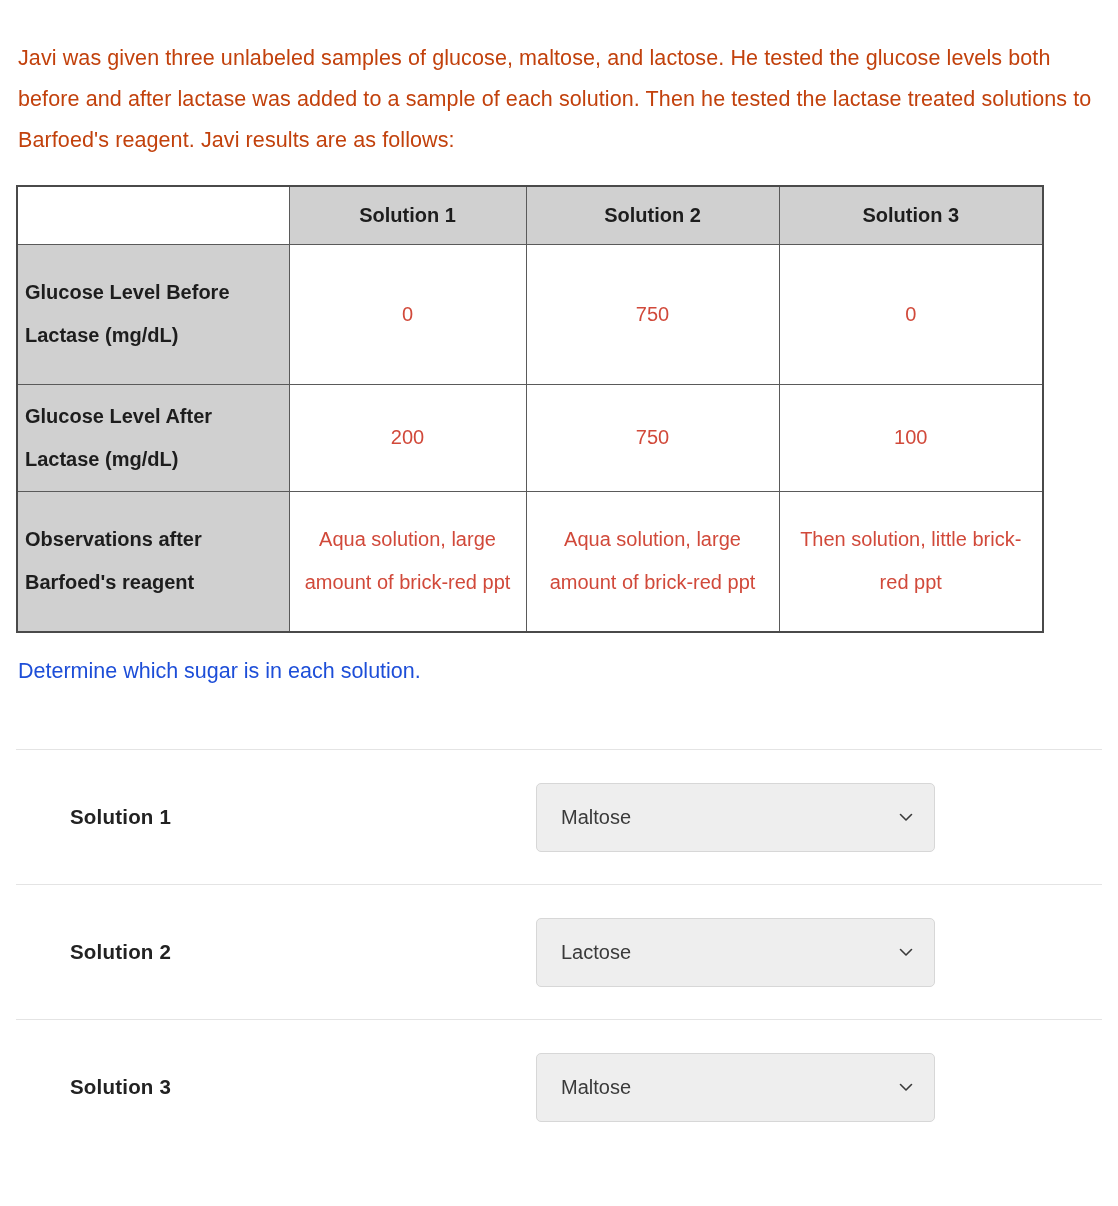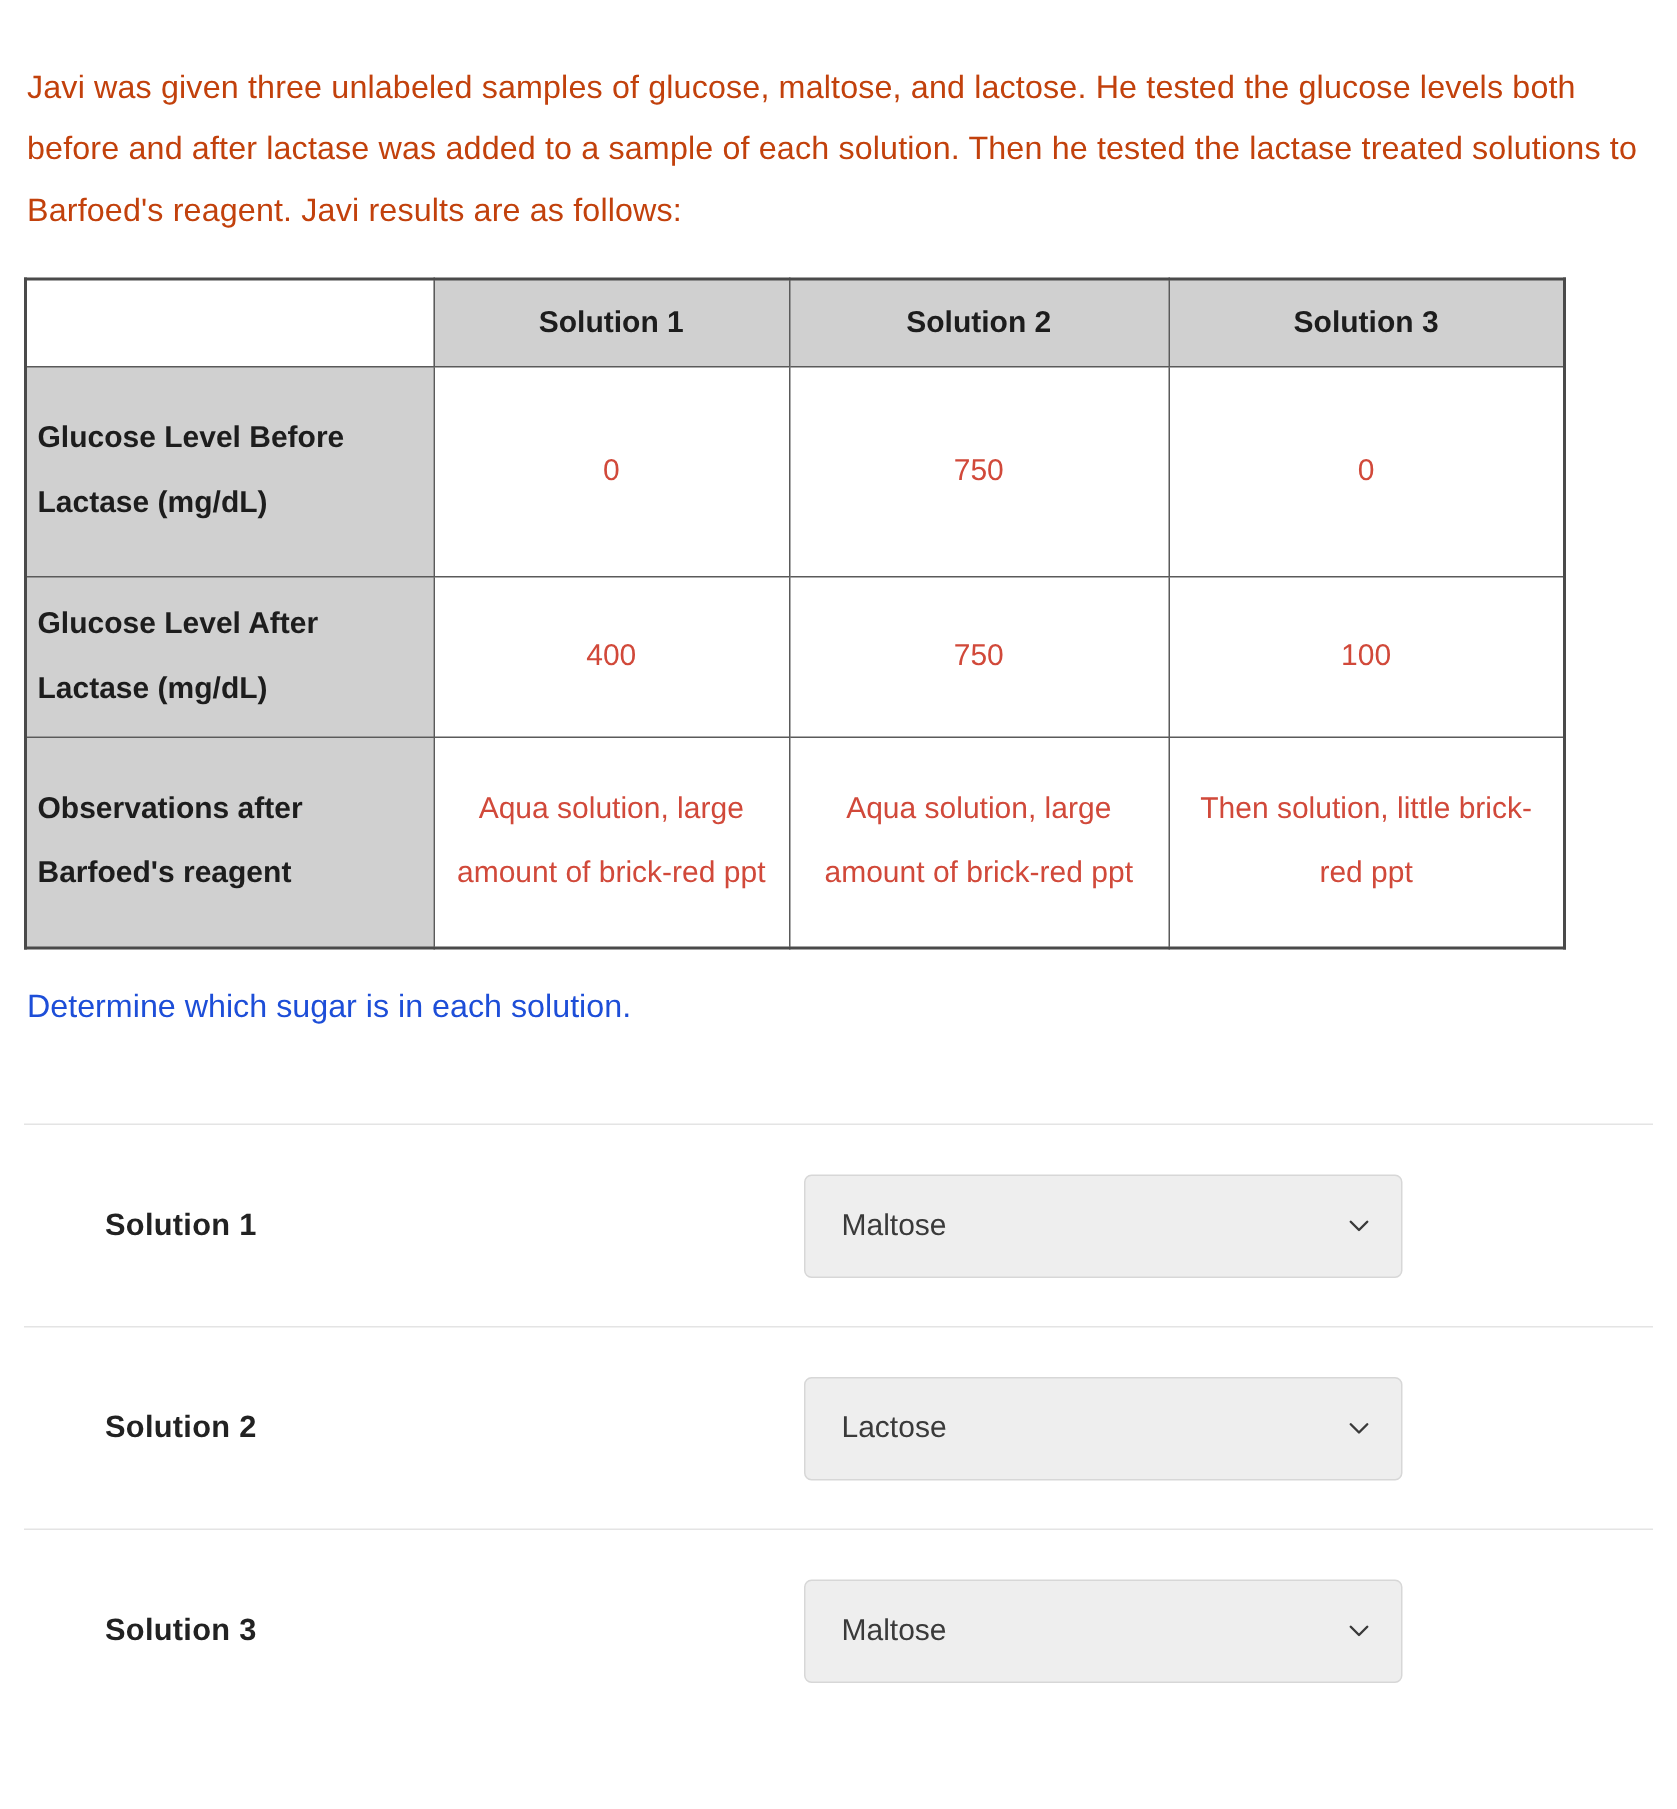--- a/index.html
+++ b/index.html
@@ -173,21 +173,21 @@
       </thead>
       <tbody>
         <tr class="r-before">
           <th class="rowhead">Glucose Level Before Lactase (mg/dL)</th>
           <td class="val">0</td>
           <td class="val">750</td>
           <td class="val">0</td>
         </tr>
         <tr class="r-after">
           <th class="rowhead">Glucose Level After Lactase (mg/dL)</th>
-          <td class="val">400</td>
+          <td class="val">200</td>
           <td class="val">750</td>
           <td class="val">100</td>
         </tr>
         <tr class="r-obs">
           <th class="rowhead">Observations after Barfoed's reagent</th>
           <td class="val">Aqua solution, large amount of brick-red ppt</td>
           <td class="val">Aqua solution, large amount of brick-red ppt</td>
           <td class="val">Then solution, little brick-red ppt</td>
         </tr>
       </tbody>

